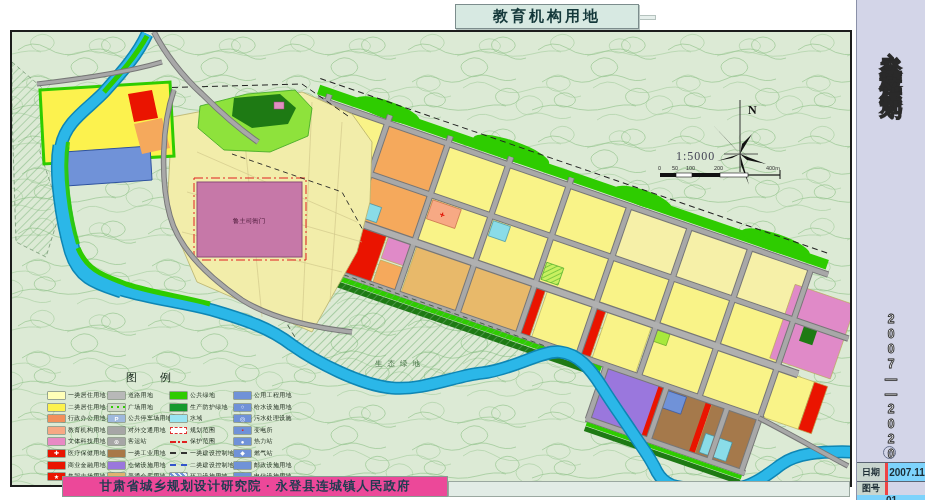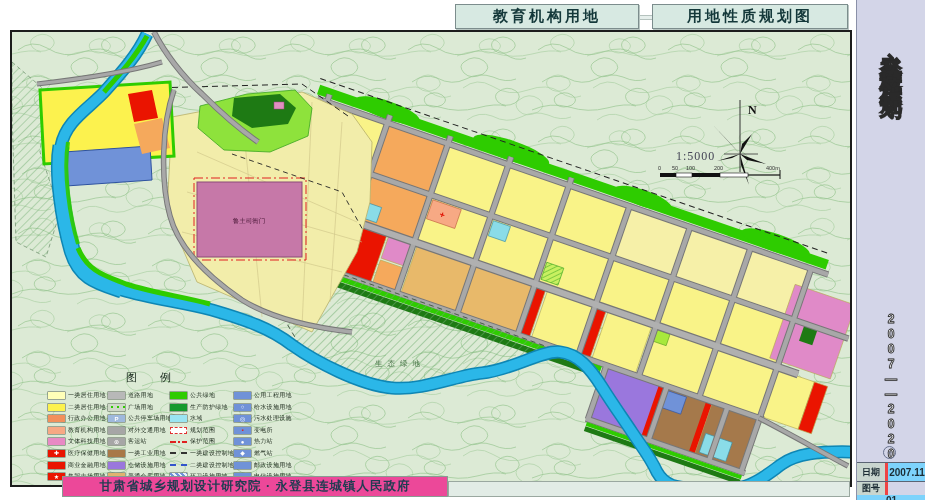--- a/index.html
+++ b/index.html
@@ -441,21 +441,20 @@
           <div class="legend-row">
             <span class="sw" style="background-color: rgb(220, 230, 242); box-shadow: none; border: 1px dashed rgb(68, 85, 102);"></span>
             <span class="lab">行政村建设用地范围</span>
           </div>
         </div>
     </div>
   </div>
 
   <div class="tconnector"></div>
   <div class="tbox tbox-left">教育机构用地</div>
-  <div class="tbox tbox-right">用地性质规划图</div>
 
   <div class="side-panel">
     <div class="side-title">永登县连城镇总体规划</div>
     <div class="side-period">2007——2020</div>
     <div class="reg-mark">+</div>
     <div class="info-row info-row-1">
       <div class="lbl">日期</div>
       <div class="val">2007.11</div>
     </div>
     <div class="info-row info-row-2">

